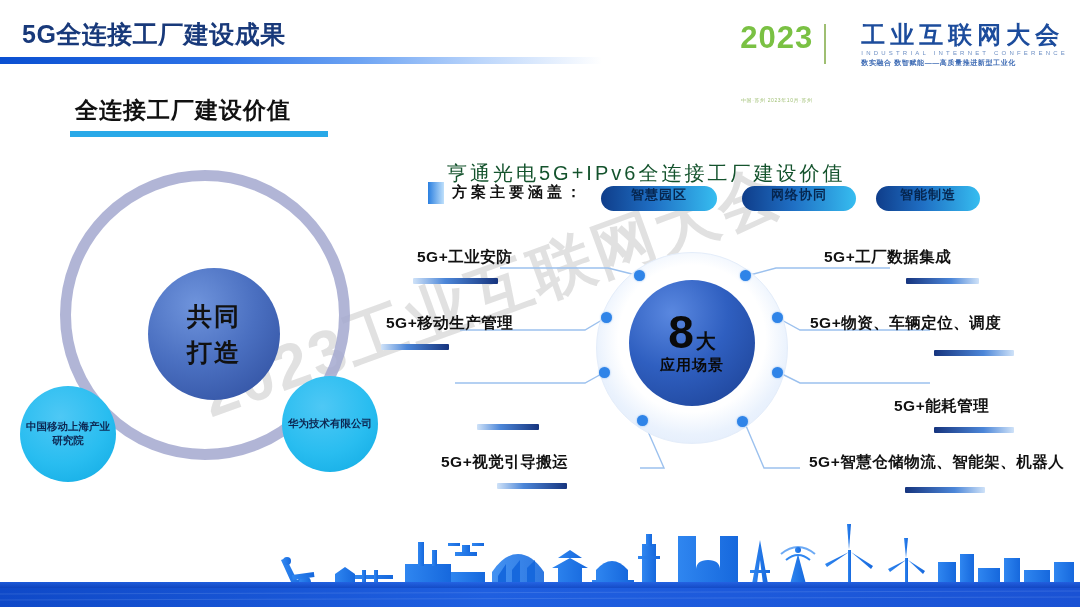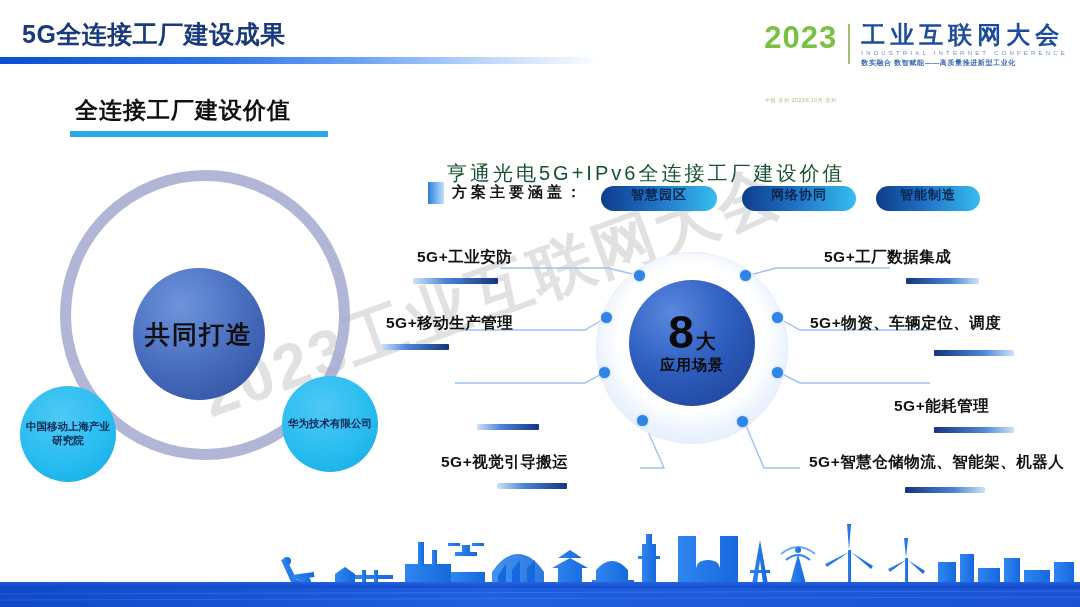--- a/index.html
+++ b/index.html
@@ -27,21 +27,21 @@
 
   .logo { position:absolute; right:12px; top:22px; display:flex; align-items:flex-start; }
   .logo-year { display:flex; flex-direction:column; align-items:center; padding-right:11px;gap:40px; }
   .logo-year-num {
     font-size:31px; font-weight:bold; color:#7ac143; letter-spacing:1px; line-height:1;
   }
   .logo-year-sub {
     font-size:5px; color:#9fbf72; letter-spacing:0.6px; margin-top:4px; white-space:nowrap;
   }
   .logo-divider { width:2px; background:#9fbf72; height:40px; margin-top:2px; }
-  .logo-right { padding-left:11px; display:flex; flex-direction:column; }
+  .logo-right { padding-left:11px; display:flex; flex-direction:column;margin-left:24px; }
   .logo-cn {
     font-size:24px; font-weight:bold; color:#1c4c9c; letter-spacing:5px; line-height:1.05;
   }
   .logo-en {
     font-size:6px; color:#6d8fc4; letter-spacing:3.2px; margin-top:3px; white-space:nowrap;
   }
   .logo-slogan {
     font-size:7px; color:#3f6cb5; letter-spacing:0.6px; margin-top:2px;
     font-weight:bold; white-space:nowrap;
   }
@@ -63,24 +63,24 @@
     pointer-events:none; user-select:none;
   }
 
   
   .venn { position:absolute; left:18px; top:160px; width:370px; height:360px; }
   .venn-ring {
     position:absolute; left:42px; top:10px; width:290px; height:290px;
     border:11px solid #a3a8cf; border-radius:50%; opacity:0.85;
   }
   .venn-center {
-    position:absolute; left:115px; top:108px; width:132px; height:132px;
+    position:absolute; left:130px; top:108px; width:132px; height:132px;
     border-radius:50%;
     background:radial-gradient(circle at 36% 28%,#6f94dc 0%,#4a6fc0 48%,#2c4b9b 100%);
-    display:flex; flex-direction:row; align-items:center; justify-content:center;
+    display:flex; flex-direction:column; align-items:center; justify-content:center;
     color:#111; font-weight:bold; font-size:25px; line-height:1.45; letter-spacing:2px;
   }
   .venn-node {
     position:absolute; width:96px; height:96px; border-radius:50%;
     background:radial-gradient(circle at 42% 32%,#4ec8f5 0%,#29bdf0 55%,#0fa9e2 100%);
     display:flex; align-items:center; justify-content:center; text-align:center;
     color:#0c2550; font-weight:bold; font-size:10.5px; line-height:1.33; padding:5px;
   }
   .venn-node.top { left:139px; top:-3px; }
   .venn-node.bl  { left:2px;   top:226px; }

